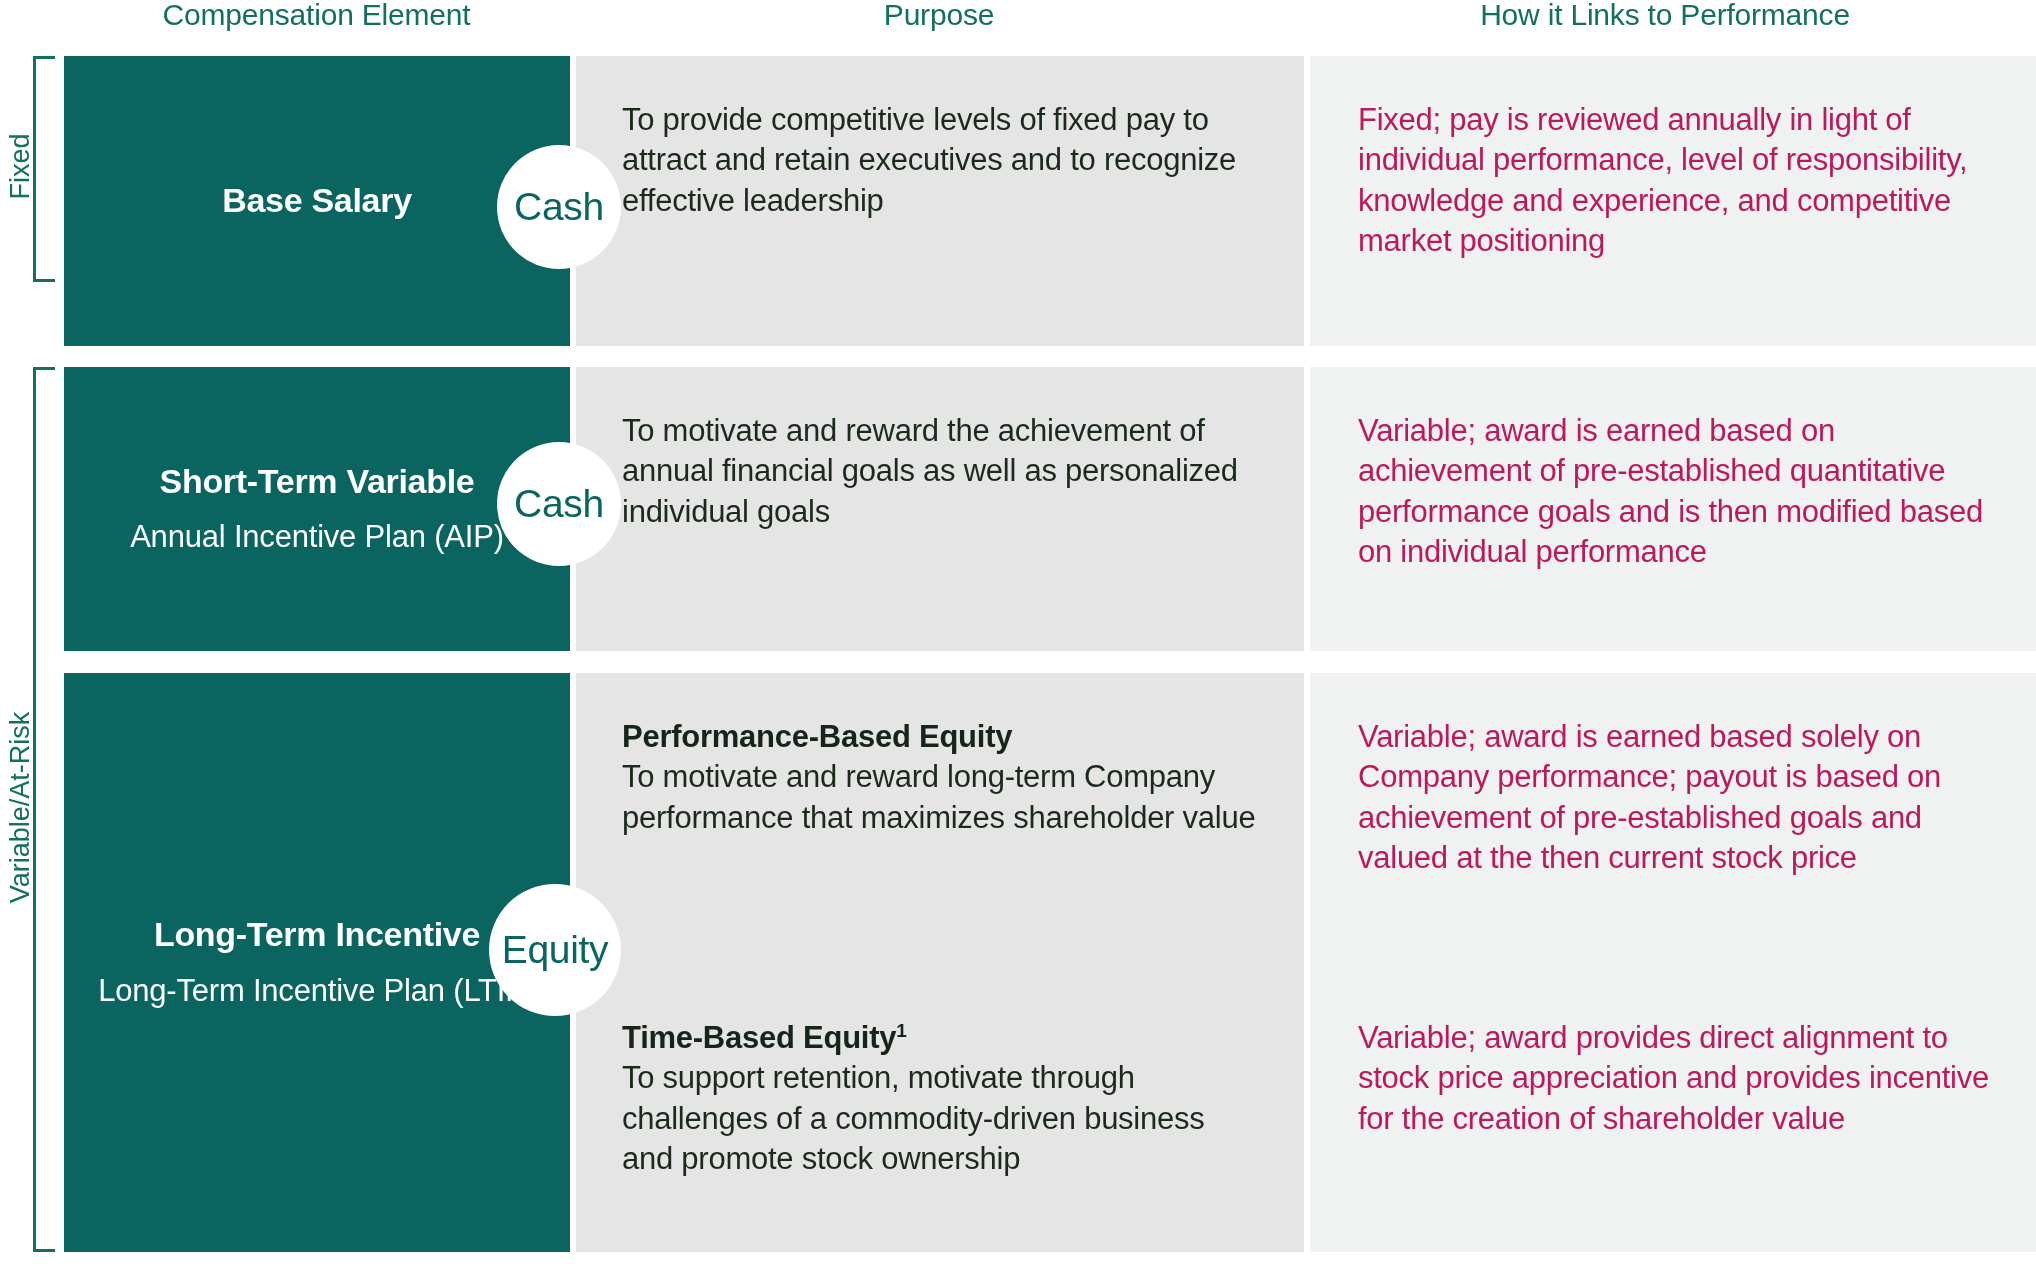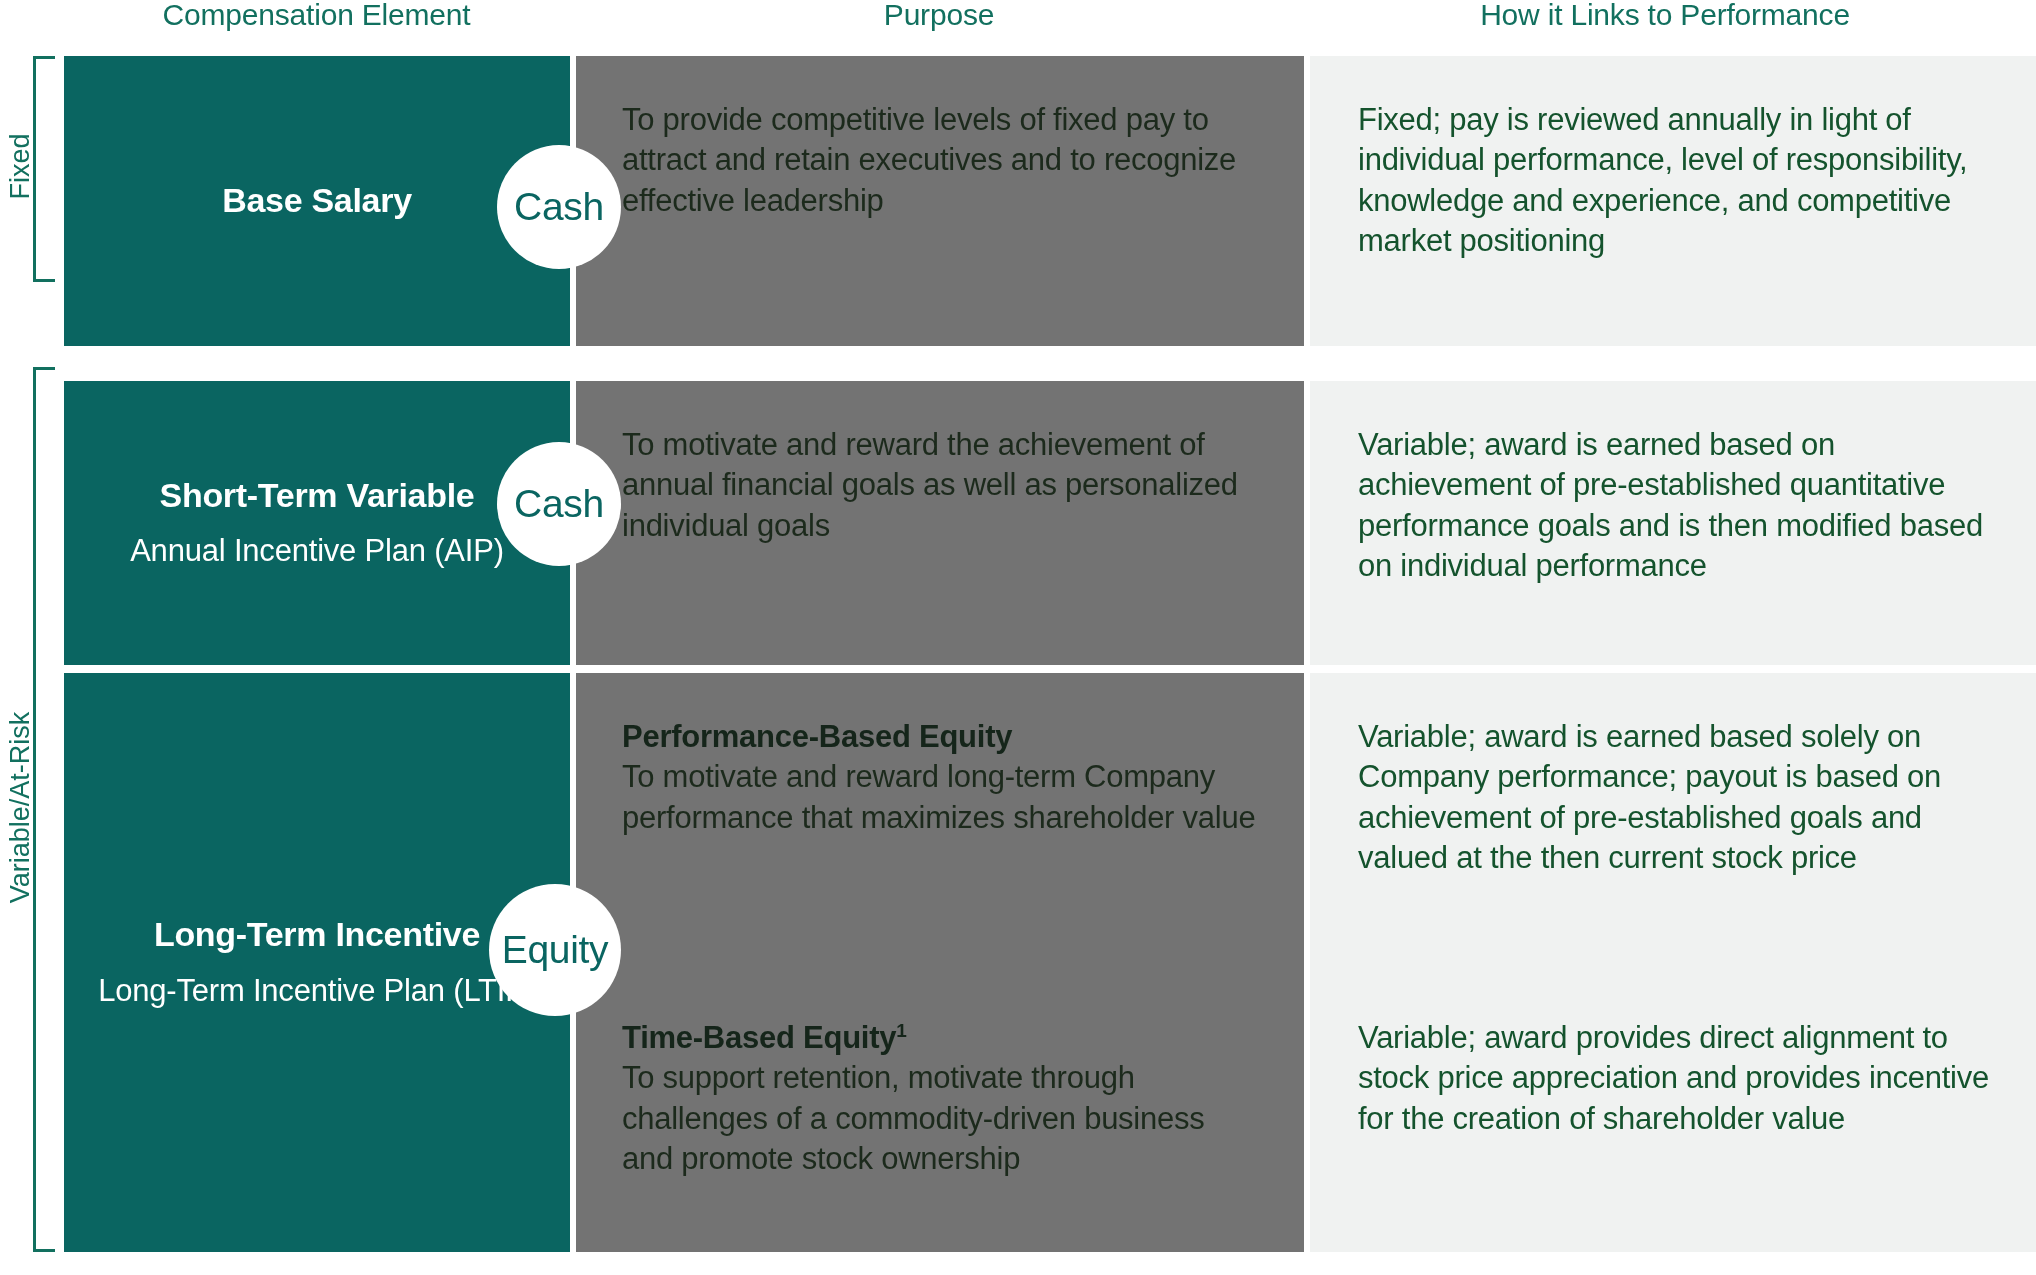--- a/index.html
+++ b/index.html
@@ -56,21 +56,21 @@
   .cell { position:absolute; }
   .cell-element {
     left:64px; width:506px;
     background:#0a6561;
     display:flex; flex-direction:column;
     align-items:center; justify-content:center;
     text-align:left;
   }
   .cell-purpose {
     left:576px; width:728px;
-    background:#737373;
+    background:#e5e5e5;
     padding:44px 46px 15px 46px;
   }
   .cell-perf {
     left:1310px; width:726px;
     background:#f0f2f1;
     padding:44px 46px 0 48px;
   }
 
   .elem-title {
     color:#ffffff;
@@ -88,21 +88,21 @@
     letter-spacing:-0.2px;
   }
 
   .body-text {
     color:#1c2a1c;
     font-size:31px;
     line-height:1.30;
     letter-spacing:-0.25px;
   }
   .perf-text {
-    color:#14532d;
+    color:#be185d;
     font-size:31px;
     line-height:1.30;
     letter-spacing:-0.25px;
   }
   .sub-head {
     color:#15251a;
     font-size:31px;
     font-weight:700;
     line-height:1.30;
     letter-spacing:-0.25px;
@@ -120,21 +120,21 @@
     font-weight:400;
     letter-spacing:-0.3px;
     z-index:5;
   }
   .badge-cash1   { left:497px; top:145px; width:124px; height:124px; }
   .badge-cash2   { left:497px; top:442px; width:124px; height:124px; }
   .badge-equity  { left:489px; top:884px; width:132px; height:132px; }
 
   
   .r1 { top:56px;  height:290px; }
-  .r2 { top:381px; height:284px; }
+  .r2 { top:367px; height:284px; }
   .r3 { top:673px; height:344px; }
   .r4 { top:974px; height:278px; }
   .elem-r3r4 { top:673px; height:579px; }
 </style>
 </head>
 <body>
 
 <div class="page">
 
   <div class="col-headers">

